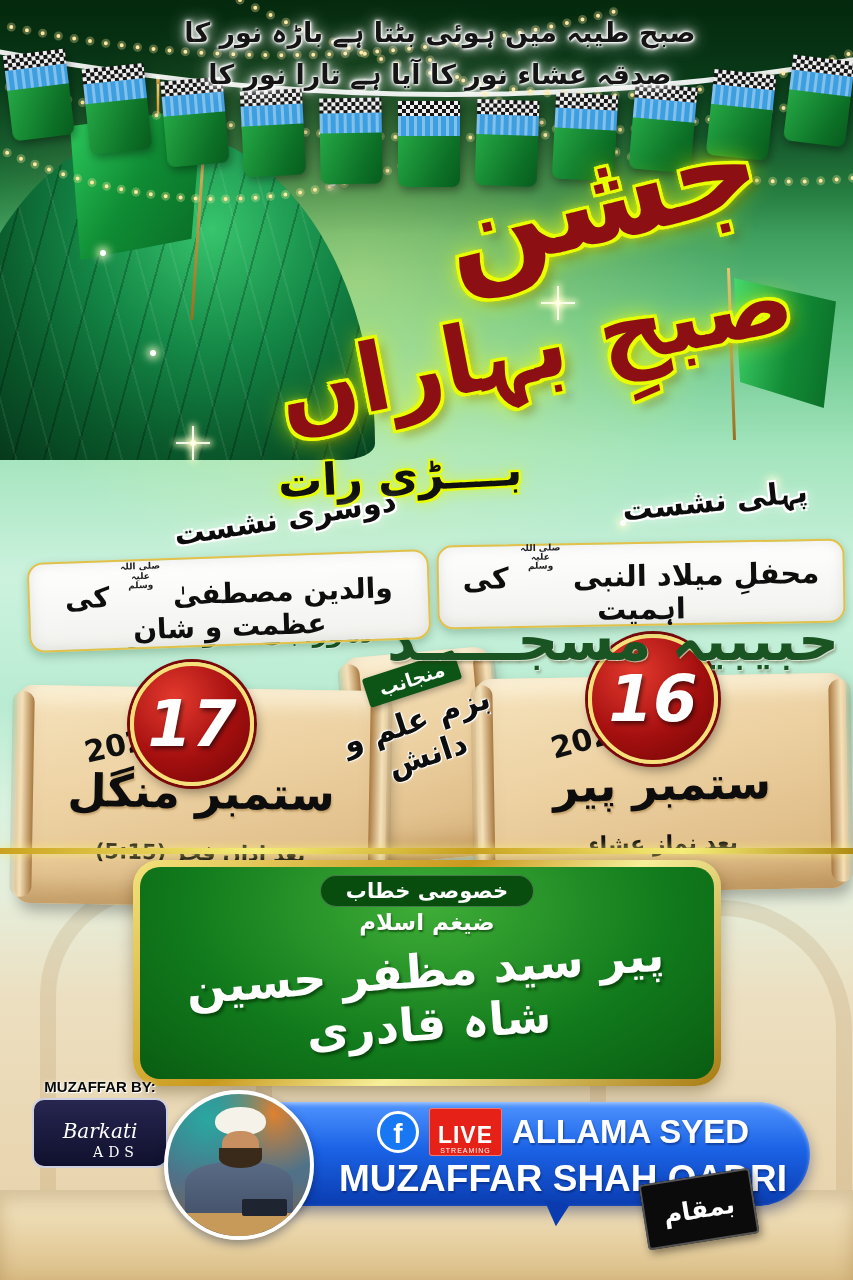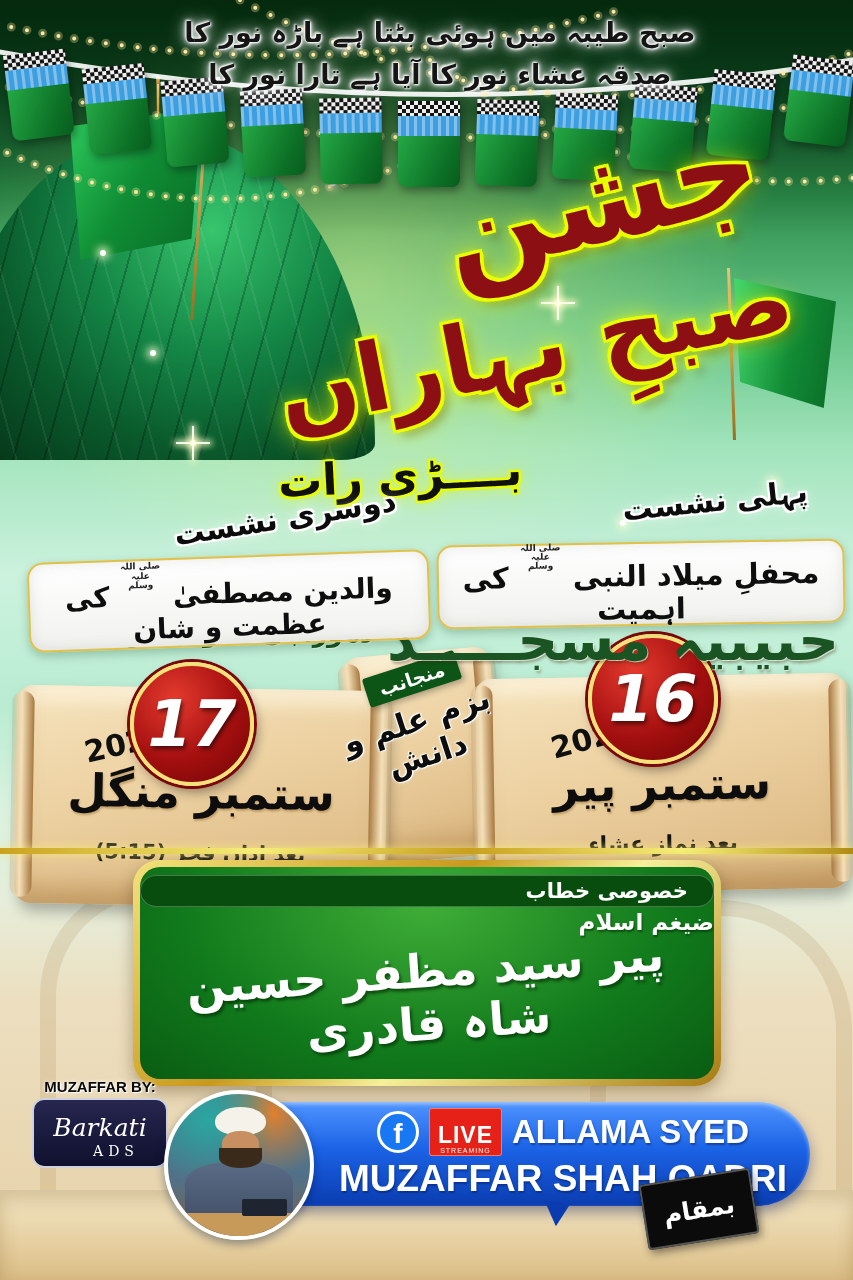--- a/index.html
+++ b/index.html
@@ -97,33 +97,33 @@
     padding:4px 14px;border-radius:3px;transform:rotate(-18deg);box-shadow:2px 3px 6px rgba(0,0,0,.3);}
   .org-name{left:338px;top:702px;width:168px;z-index:6;text-align:center;font-size:31px;font-weight:bold;
     color:#0d0d0d;transform:rotate(-18deg);line-height:1.15;
     text-shadow:0 0 4px #fff,1px 1px 0 #fff,-1px -1px 0 #fff;}
   
   .panel-frame{left:133px;top:860px;width:588px;height:226px;z-index:6;border-radius:26px;padding:7px;box-sizing:border-box;
     background:linear-gradient(140deg,#f3e27c,#c9991d 40%,#f7ef9a 60%,#a87b12);
     box-shadow:0 6px 16px rgba(60,40,0,.35);}
   .panel-core{width:100%;height:100%;border-radius:20px;position:relative;
     background:radial-gradient(ellipse at 50% 18%,#3fae37,#117a1c 60%,#0a5c12);
-    display:flex;flex-direction:column;}
+    display:flex;flex-direction:column;align-items:center;}
   .addr-pill{margin-top:8px;background:#084d0e;border-radius:999px;padding:4px 26px;color:#fff;font-size:21px;font-weight:bold;
     box-shadow:inset 0 0 0 1px rgba(255,255,255,.25);}
   .honorific{margin-top:2px;color:#fff;font-size:23px;font-weight:bold;text-shadow:1px 2px 2px rgba(0,40,0,.55);}
   .speaker{margin-top:10px;color:#fff;font-size:46px;font-weight:bold;text-align:center;line-height:1.15;
     transform:rotate(-4deg);padding:0 14px;text-shadow:2px 3px 3px rgba(0,40,0,.6);}
   
   .designer{left:22px;top:1078px;width:156px;z-index:8;text-align:center;}
   .dz-label{font-family:"Liberation Sans",sans-serif;font-size:15px;font-weight:bold;color:#0a0a0a;
     text-shadow:0 0 4px #fff,1px 1px 0 #fff;}
   .dz-box{margin:3px auto 0;width:132px;height:66px;border-radius:12px;border:2px solid #cfd0e0;
     background:linear-gradient(180deg,#262650,#10102e);color:#fff;}
-  .dz-brand{font-family:"DejaVu Serif",serif;font-style:italic;font-size:25px;margin-top:13px;}
+  .dz-brand{font-family:"DejaVu Serif",serif;font-style:italic;font-size:20px;margin-top:19px;}
   .dz-sub{font-family:"DejaVu Serif",serif;font-size:14px;letter-spacing:5px;margin-top:1px;margin-left:32px;}
   .dz-phone{margin:-8px auto 0;width:152px;background:#fff;border:2px solid #15152e;border-radius:14px;
     font-family:"Liberation Sans",sans-serif;font-size:17px;font-weight:bold;color:#0a0a0a;padding:3px 0;position:relative;}
   
   .live-bar{left:212px;top:1102px;width:598px;height:104px;z-index:7;border-radius:54px;
     background:linear-gradient(180deg,#4f94ff 0%,#1b63e6 45%,#0a3cb0 100%);
     box-shadow:0 6px 14px rgba(0,20,90,.4), inset 0 2px 4px rgba(255,255,255,.5);}
   .live-bar::after{content:"";position:absolute;left:330px;bottom:-20px;width:0;height:0;
     border-left:16px solid transparent;border-right:10px solid transparent;border-top:24px solid #0a3cb0;transform:rotate(10deg);}
   .live-content{position:absolute;inset:0;padding-left:104px;display:flex;flex-direction:column;

